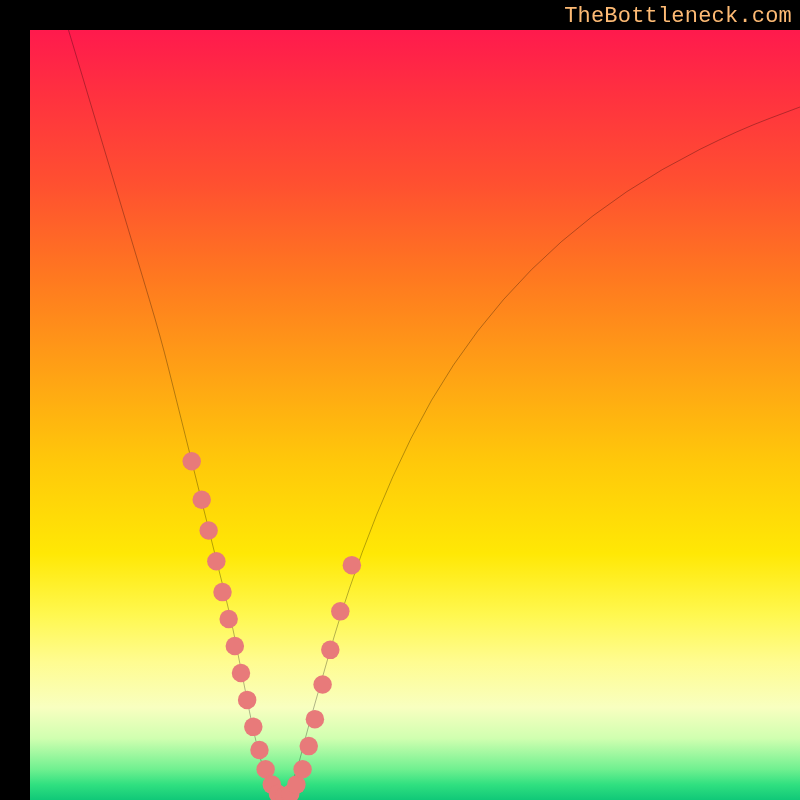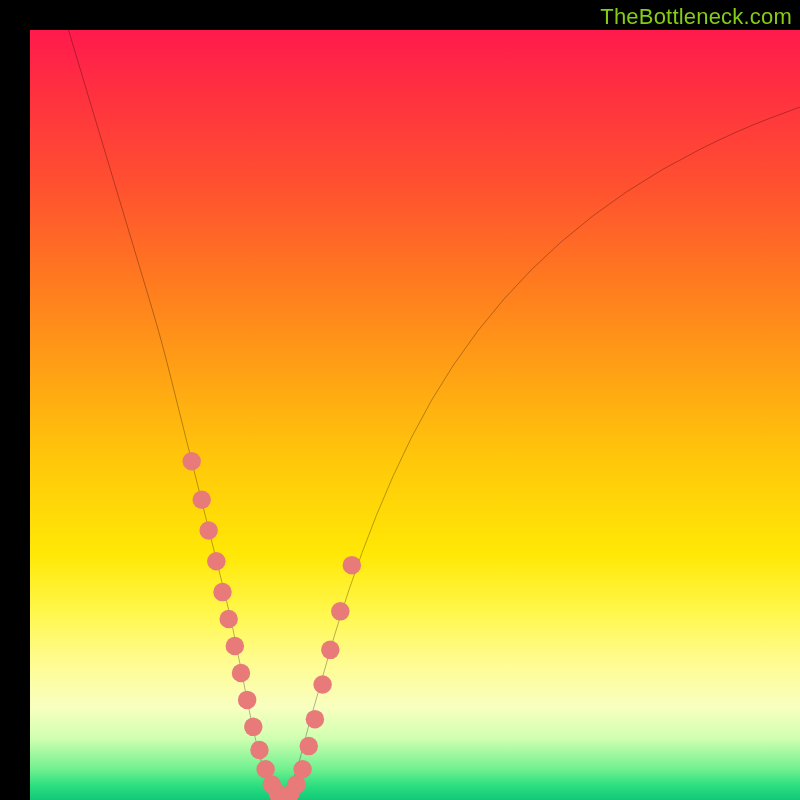--- a/index.html
+++ b/index.html
@@ -37,25 +37,26 @@
       #d0ffb0 92%,
       #70f090 96%,
       #30e080 98%,
       #10c878 100%
     );
   }
   .watermark {
     position: absolute;
     top: 4px;
     right: 8px;
-    color: #84cc16;
+    color: #fdba74;
     font-size: 22px;
     font-weight: 500;
     letter-spacing: 0.2px;
     z-index: 5;
+    font-family: Liberation Mono, monospace;
   }
   svg.curve {
     position: absolute;
     left: 0;
     top: 0;
     width: 770px;
     height: 770px;
   }
 </style>
 </head>

